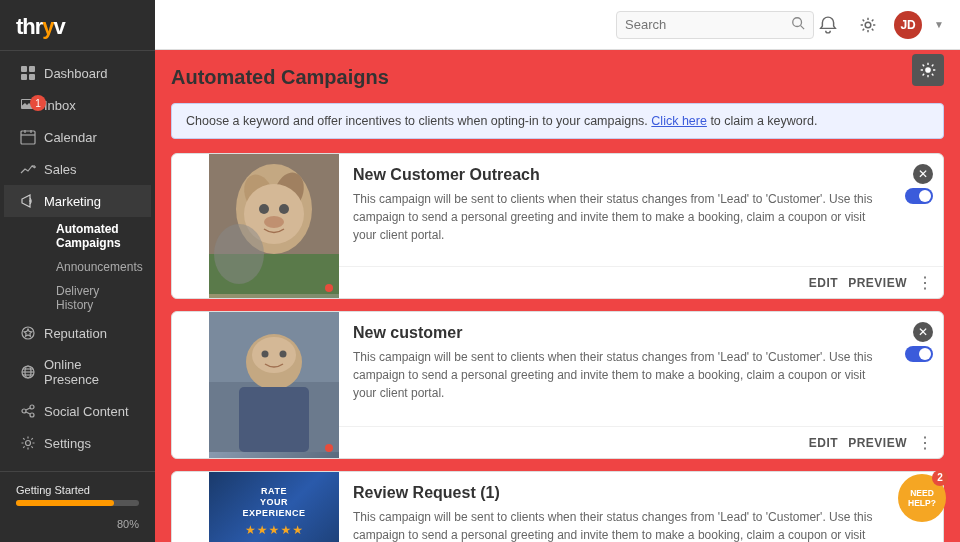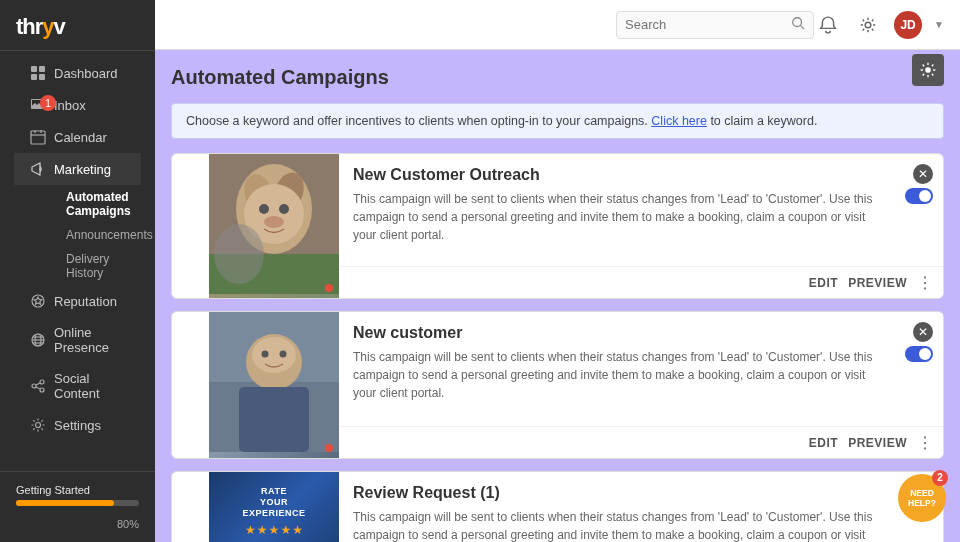--- a/index.html
+++ b/index.html
@@ -3,36 +3,36 @@
   <meta charset="utf-8">
   <style>
     * { box-sizing: border-box; margin: 0; padding: 0; }
     body { font-family: -apple-system, BlinkMacSystemFont, 'Segoe UI', sans-serif; background: #e8e8e8; width: 960px; height: 542px; overflow: hidden; display: flex; }
 
     
     .sidebar { width: 155px; min-width: 155px; background: #2d2d2d; color: #ccc; display: flex; flex-direction: column; height: 542px; }
     .sidebar-logo { padding: 14px 16px 10px; border-bottom: 1px solid #444; }
     .logo-text { color: #fff; font-size: 22px; font-weight: 700; letter-spacing: -1px; }
     .logo-text span { color: #f90; }
-    .sidebar-nav { flex: 1; overflow-y: auto; padding: 6px 14px; }
+    .sidebar-nav { flex: 1; overflow-y: auto; padding: 6px 4px; }
     .sidebar-item { display: flex; align-items: center; padding: 8px 16px; cursor: pointer; font-size: 13px; color: #ccc; gap: 8px; position: relative; }
     .sidebar-item.active { background: #3a3a3a; color: #fff; }
     .sidebar-item .icon { width: 16px; height: 16px; display: flex; align-items: center; justify-content: center; flex-shrink: 0; }
     .sidebar-item .badge { background: #e74c3c; color: #fff; border-radius: 50%; width: 16px; height: 16px; font-size: 10px; display: flex; align-items: center; justify-content: center; position: absolute; left: 26px; top: 6px; }
     .sidebar-sub { padding-left: 36px; }
     .sidebar-sub-item { padding: 5px 16px; font-size: 12px; color: #aaa; cursor: pointer; }
     .sidebar-sub-item.active { color: #fff; font-weight: 600; }
     .sidebar-footer { padding: 12px 16px; border-top: 1px solid #444; }
     .sidebar-footer-label { font-size: 11px; color: #e5e5e5; margin-bottom: 4px; }
     .sidebar-progress-bar { background: #555; height: 6px; border-radius: 3px; }
     .sidebar-progress-fill { background: #f90; height: 6px; border-radius: 3px; width: 80%; }
     .sidebar-progress-pct { font-size: 11px; color: #aaa; margin-top: 12px; text-align: right; }
 
     
-    .main { flex: 1; display: flex; flex-direction: column; background: #c4b5fd; height: 542px; }
+    .main { flex: 1; display: flex; flex-direction: column; background: #ef4444; height: 542px; }
 
     
     .header { background: #fff; height: 50px; display: flex; align-items: center; justify-content: space-between; padding: 0 16px; border-bottom: 1px solid #ddd; }
     .header-search { display: flex; align-items: center; border: 1px solid #ddd; border-radius: 4px; padding: 4px 8px; gap: 6px; background: #f9f9f9; }
     .header-search input { border: none; background: transparent; font-size: 13px; outline: none; width: 160px; }
     .header-right { display: flex; align-items: center; gap: 12px; }
     .header-icon { width: 28px; height: 28px; display: flex; align-items: center; justify-content: center; cursor: pointer; color: #666; }
     .avatar { width: 28px; height: 28px; border-radius: 50%; background: #c0392b; display: flex; align-items: center; justify-content: center; color: #fff; font-size: 12px; font-weight: 600; }
 
     
@@ -114,20 +114,30 @@
     <div class="sidebar-item">
       <span class="icon">
         <svg class="svg-icon" viewBox="0 0 16 16" fill="#aaa">
             <rect x="1" y="2" width="14" height="13" rx="1" fill="none" stroke="#aaa" stroke-width="1.2"></rect>
             <line x1="5" y1="1" x2="5" y2="4" stroke="#aaa" stroke-width="1.2"></line>
             <line x1="11" y1="1" x2="11" y2="4" stroke="#aaa" stroke-width="1.2"></line>
             <line x1="1" y1="6" x2="15" y2="6" stroke="#aaa" stroke-width="1.2"></line>
           </svg>
       </span>
       <span>Calendar</span>
+    </div>
+    <div class="sidebar-item">
+      <span class="icon">
+        <svg class="svg-icon" viewBox="0 0 16 16" fill="none" stroke="#aaa" stroke-width="1.2">
+            <polyline points="1,12 5,8 8,10 12,5 15,7"></polyline>
+            <line x1="12" y1="5" x2="15" y2="5"></line>
+            <line x1="15" y1="5" x2="15" y2="7"></line>
+          </svg>
+      </span>
+      <span>Sales</span>
     </div>
     <div class="sidebar-item active">
       <span class="icon">
         <svg class="svg-icon" viewBox="0 0 16 16" fill="none" stroke="#ccc" stroke-width="1.2">
             <path d="M2 10V6l8-4v12L2 10z"></path>
             <path d="M10 7a3 3 0 010 2"></path>
             <path d="M10 5a5 5 0 010 6"></path>
           </svg>
       </span>
       <span>Marketing</span>

